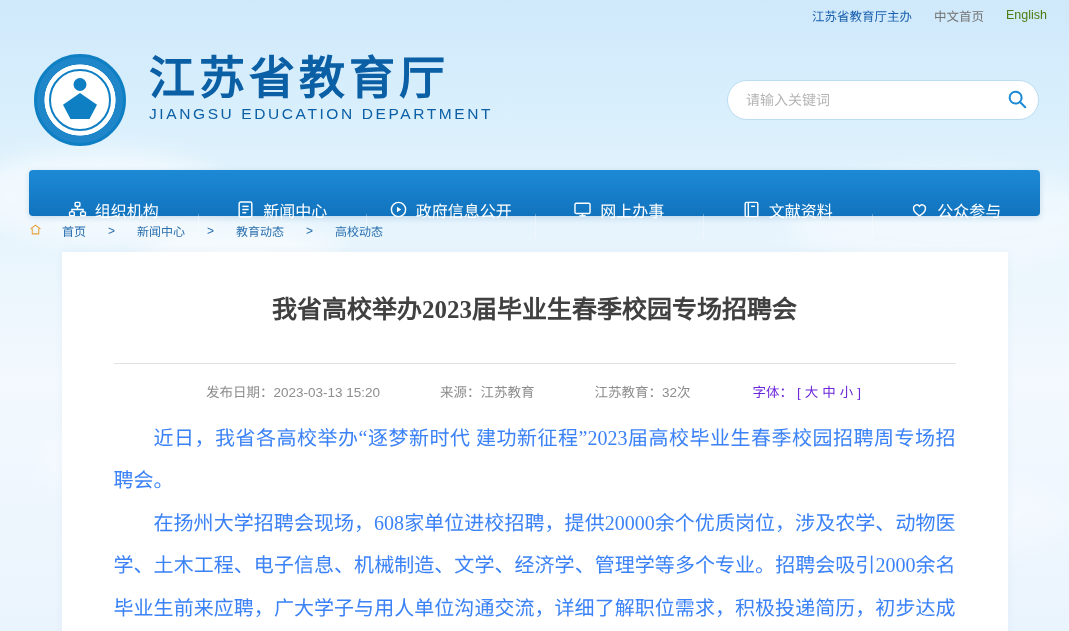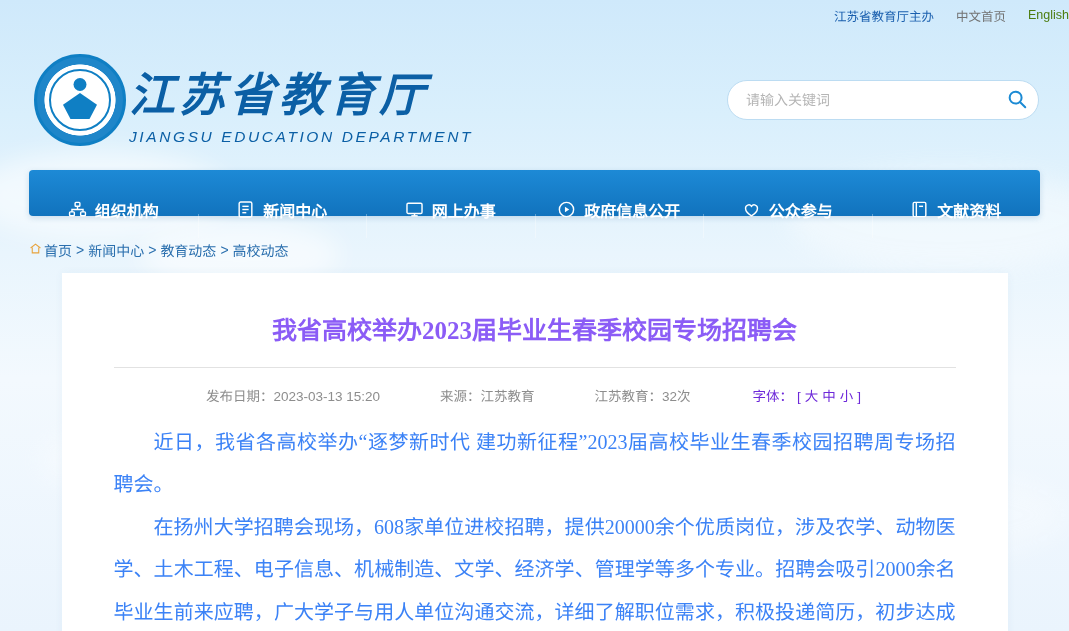--- a/index.html
+++ b/index.html
@@ -27,38 +27,39 @@
   .c4 { width: 260px; height: 80px; left: 40px; top: 420px; opacity: .6; }
   .c5 { width: 300px; height: 90px; right: 0px; top: 470px; opacity: .5; }
 
   
   .topbar {
     height: 30px;
     display: flex;
     align-items: center;
     justify-content: flex-end;
     gap: 22px;
+    padding-right: 22px;
     font-size: 12.5px;
     color: #1a5fae;
     position: relative;
     z-index: 5;
   }
   .topbar a { color: #737373; text-decoration: none; }
   .topbar .english { color: #4d7c0f; }
 
   
   .header {
     height: 140px;
     position: relative;
     z-index: 5;
     display: flex;
     align-items: center;
     padding: 0 30px 0 34px;
   }
-  .logo-wrap { display: flex; align-items: flex-end; gap: 3px; font-style: italic; }
+  .logo-wrap { display: flex; align-items: flex-start; gap: 23px; }
   .logo-mark {
     width: 92px; height: 92px;
     border-radius: 50%;
     border: 3px solid #0f7fc4;
     background: radial-gradient(circle at 50% 50%, #ffffff 58%, #1f86c9 59%, #1f86c9 72%, #ffffff 73%);
     position: relative;
     flex: 0 0 auto;
   }
   .logo-mark .inner {
     position: absolute;
@@ -88,21 +89,20 @@
     font-size: 46px;
     color: #0b5fa5;
     letter-spacing: 4px;
     line-height: 1.1;
     white-space: nowrap;
   }
   .logo-text .en {
     font-size: 15.5px;
     color: #0b5fa5;
     letter-spacing: 2.6px;
-    margin-top: 6px;
     white-space: nowrap;
   }
   .search-box {
     margin-left: auto;
     width: 312px; height: 40px;
     background: #fff;
     border: 1px solid #bcdcf2;
     border-radius: 20px;
     display: flex; align-items: center;
     padding: 0 6px 0 18px;
@@ -132,42 +132,42 @@
     box-shadow: 0 2px 6px rgba(20,90,150,0.18);
   }
   .nav-item {
     flex: 1;
     display: flex;
     align-items: center;
     justify-content: center;
     gap: 8px;
     color: #fff;
     font-size: 16px;
-    font-weight: bold;
+    font-weight: normal;
     cursor: pointer;
     position: relative;
     margin-top: 33px;
   }
   .nav-item + .nav-item::before {
     content: "";
     position: absolute; left: 0; top: 11px;
     width: 1px; height: 24px;
     background: rgba(255,255,255,0.32);
   }
   .nav-item svg { display: block; }
 
   
   .breadcrumb {
     width: 1011px;
-    margin: 24px auto 0;
-    font-size: 14px;
+    margin: 6px auto 0;
+    font-size: 12px;
     color: #2a6fae;
     display: flex;
     align-items: center;
-    gap: 2px;
+    gap: 20px;
     position: relative;
     z-index: 5;
   }
   .breadcrumb a { color: #2a6fae; text-decoration: none; }
   .breadcrumb .sep { color: #2a6fae; margin: 0 2px; }
 
   
   .panel {
     width: 946px;
     margin: 13px auto 0;
@@ -175,24 +175,24 @@
     min-height: 350px;
     position: relative;
     z-index: 5;
     padding: 40px 52px 20px;
     box-shadow: 0 0 8px rgba(60,120,170,0.06);
   }
   .art-title {
     font-family: "Liberation Serif", serif;
     font-size: 25px;
     font-weight: bold;
-    color: #8b5cf6;
+    color: #404040;
     text-align: center;
     line-height: 1.4;
-    padding-bottom: 19px;
+    padding-bottom: 36px;
     border-bottom: 1px solid #e2e2e2;
   }
   .meta {
     display: flex;
     align-items: center;
     justify-content: center;
     gap: 60px;
     font-size: 13.5px;
     color: #8d8d8d;
     padding: 17px 0 16px;
@@ -270,53 +270,53 @@
         <line x1="8" y1="8" x2="16" y2="8"></line>
         <line x1="8" y1="12" x2="16" y2="12"></line>
         <line x1="8" y1="16" x2="13" y2="16"></line>
       </svg>
     </span>
     <span>新闻中心</span>
   </div>
   <div class="nav-item">
     <span>
       <svg width="19" height="19" viewBox="0 0 24 24" fill="none" stroke="#fff" stroke-width="1.8">
+        <circle cx="12" cy="12" r="9"></circle>
+        <path d="M10 8.5l5.5 3.5L10 15.5z" fill="#fff" stroke="none"></path>
+      </svg>
+    </span>
+    <span>政府信息公开</span>
+  </div>
+  <div class="nav-item">
+    <span>
+      <svg width="19" height="19" viewBox="0 0 24 24" fill="none" stroke="#fff" stroke-width="1.8">
         <rect x="2.5" y="4" width="19" height="13" rx="1.6"></rect>
         <line x1="8" y1="20" x2="16" y2="20"></line>
         <line x1="12" y1="17" x2="12" y2="20"></line>
       </svg>
     </span>
     <span>网上办事</span>
   </div>
   <div class="nav-item">
     <span>
       <svg width="19" height="19" viewBox="0 0 24 24" fill="none" stroke="#fff" stroke-width="1.8">
-        <circle cx="12" cy="12" r="9"></circle>
-        <path d="M10 8.5l5.5 3.5L10 15.5z" fill="#fff" stroke="none"></path>
-      </svg>
-    </span>
-    <span>政府信息公开</span>
-  </div>
-  <div class="nav-item">
-    <span>
-      <svg width="19" height="19" viewBox="0 0 24 24" fill="none" stroke="#fff" stroke-width="1.8">
-        <path d="M12 20s-7.5-4.7-7.5-9.4A4.1 4.1 0 0 1 12 8a4.1 4.1 0 0 1 7.5 2.6C19.5 15.3 12 20 12 20z"></path>
-      </svg>
-    </span>
-    <span>公众参与</span>
-  </div>
-  <div class="nav-item">
-    <span>
-      <svg width="19" height="19" viewBox="0 0 24 24" fill="none" stroke="#fff" stroke-width="1.8">
         <rect x="4" y="3" width="16" height="18" rx="1.6"></rect>
         <line x1="8" y1="3" x2="8" y2="21"></line>
         <line x1="11.5" y1="8" x2="16.5" y2="8"></line>
       </svg>
     </span>
     <span>文献资料</span>
+  </div>
+  <div class="nav-item">
+    <span>
+      <svg width="19" height="19" viewBox="0 0 24 24" fill="none" stroke="#fff" stroke-width="1.8">
+        <path d="M12 20s-7.5-4.7-7.5-9.4A4.1 4.1 0 0 1 12 8a4.1 4.1 0 0 1 7.5 2.6C19.5 15.3 12 20 12 20z"></path>
+      </svg>
+    </span>
+    <span>公众参与</span>
   </div>
 </div>
 
 <div class="breadcrumb">
   <span>
     <svg width="13" height="13" viewBox="0 0 24 24" fill="none" stroke="#e8a33d" stroke-width="2">
       <path d="M3 11l9-7 9 7"></path>
       <path d="M6 10v10h12V10"></path>
     </svg>
   </span>

